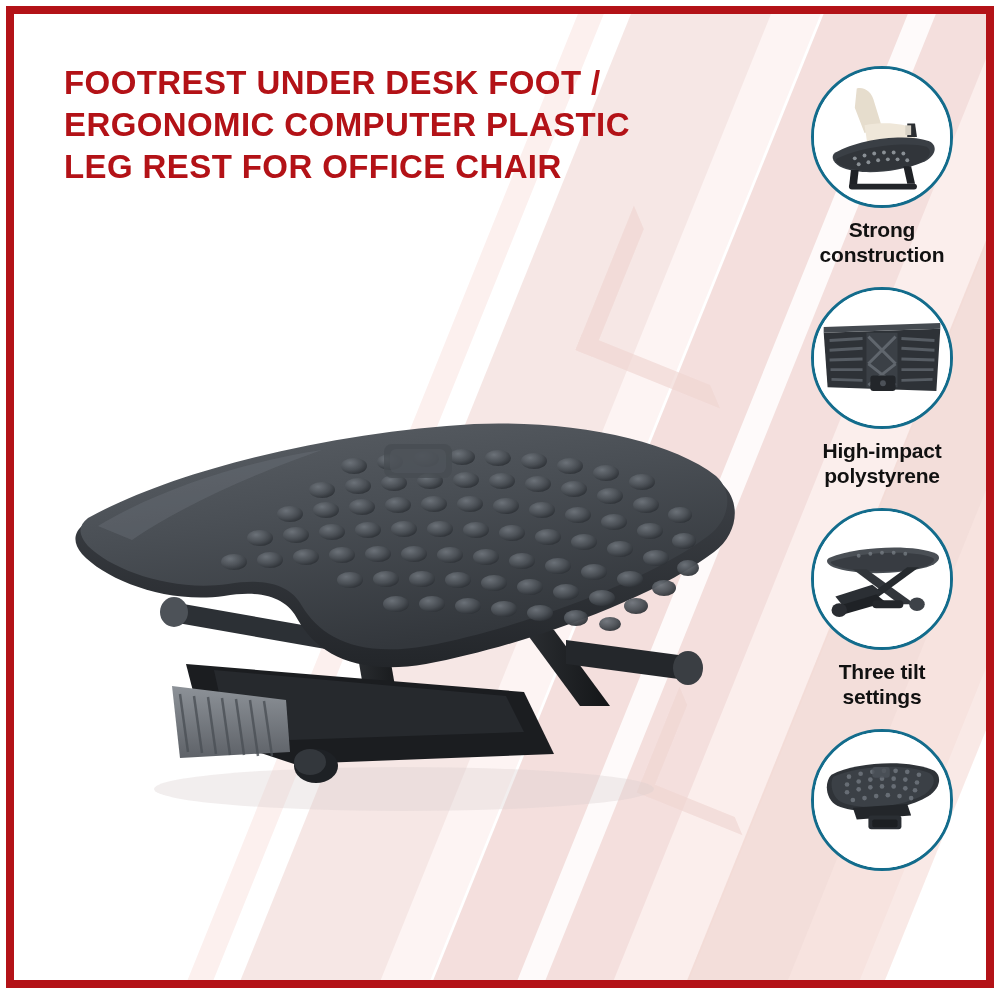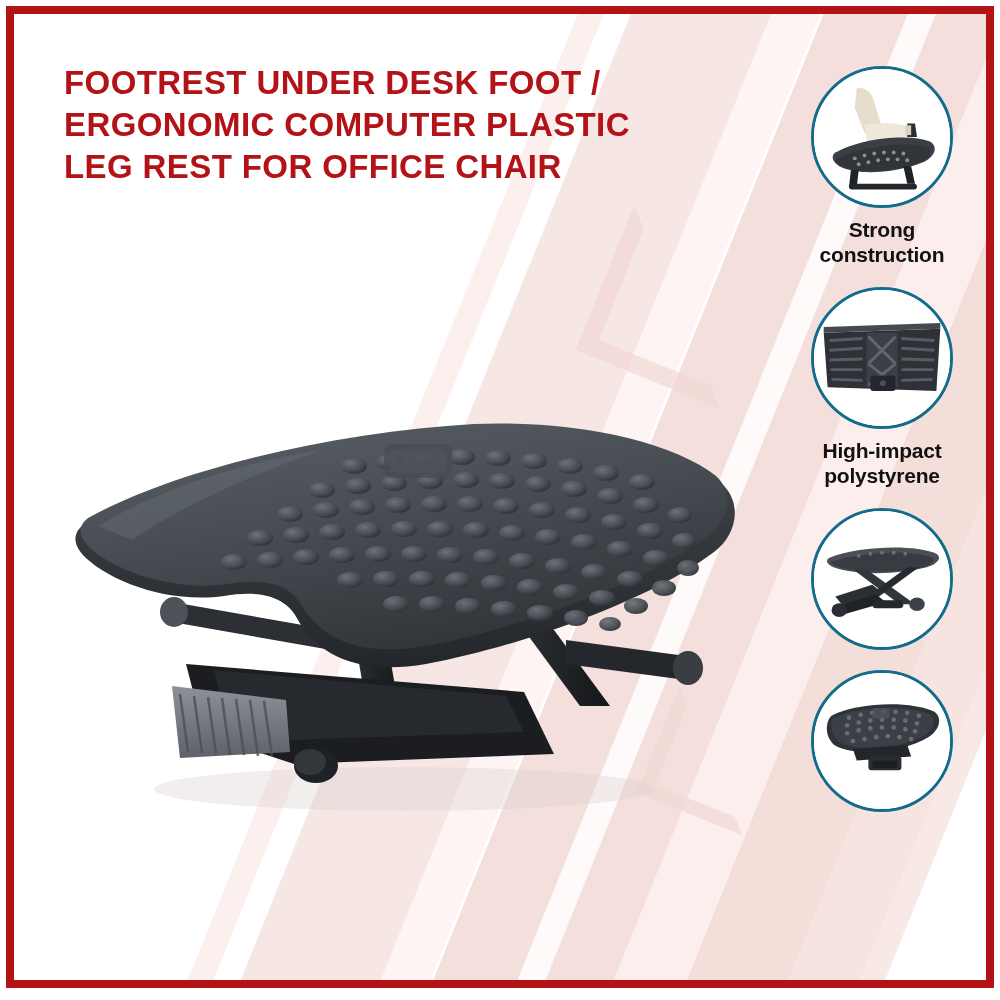--- a/index.html
+++ b/index.html
@@ -394,20 +394,24 @@
                 <circle cx="94" cy="44" r="2"></circle>
             </g>
             <path d="M40 60 L54 60 L104 96 L88 96 Z" fill="#32363b"></path>
             <path d="M96 58 L108 58 L56 96 L44 96 Z" fill="#262a2e"></path>
             <path d="M22 88 L60 76 L70 84 L30 98 Z" fill="#2b2f34"></path>
             <path d="M24 98 L64 86 L74 94 L32 106 Z" fill="#1f2226"></path>
             <ellipse cx="106" cy="96" rx="8" ry="7" fill="#3d4248"></ellipse>
             <ellipse cx="26" cy="102" rx="8" ry="7" fill="#2a2d32"></ellipse>
             <rect x="60" y="92" width="32" height="8" rx="4" fill="#24272b"></rect>
           </svg>
+        </div>
+        <div class="f-label">
+          <span>Three tilt</span>
+          <span>settings</span>
         </div>
       </div>
 
       <div class="feature">
         <div class="f-circle">
           <svg viewBox="0 0 140 140" xmlns="http://www.w3.org/2000/svg" aria-hidden="true">
             <rect width="140" height="140" fill="#ffffff"></rect>
             <path d="M18 44 C44 30 100 28 124 40 C132 46 130 58 118 66
                      C92 82 46 86 24 76 C12 70 10 52 18 44 Z" fill="#2f3338"></path>
             <path d="M20 46 C46 34 98 32 120 43 C126 48 124 57 114 64

